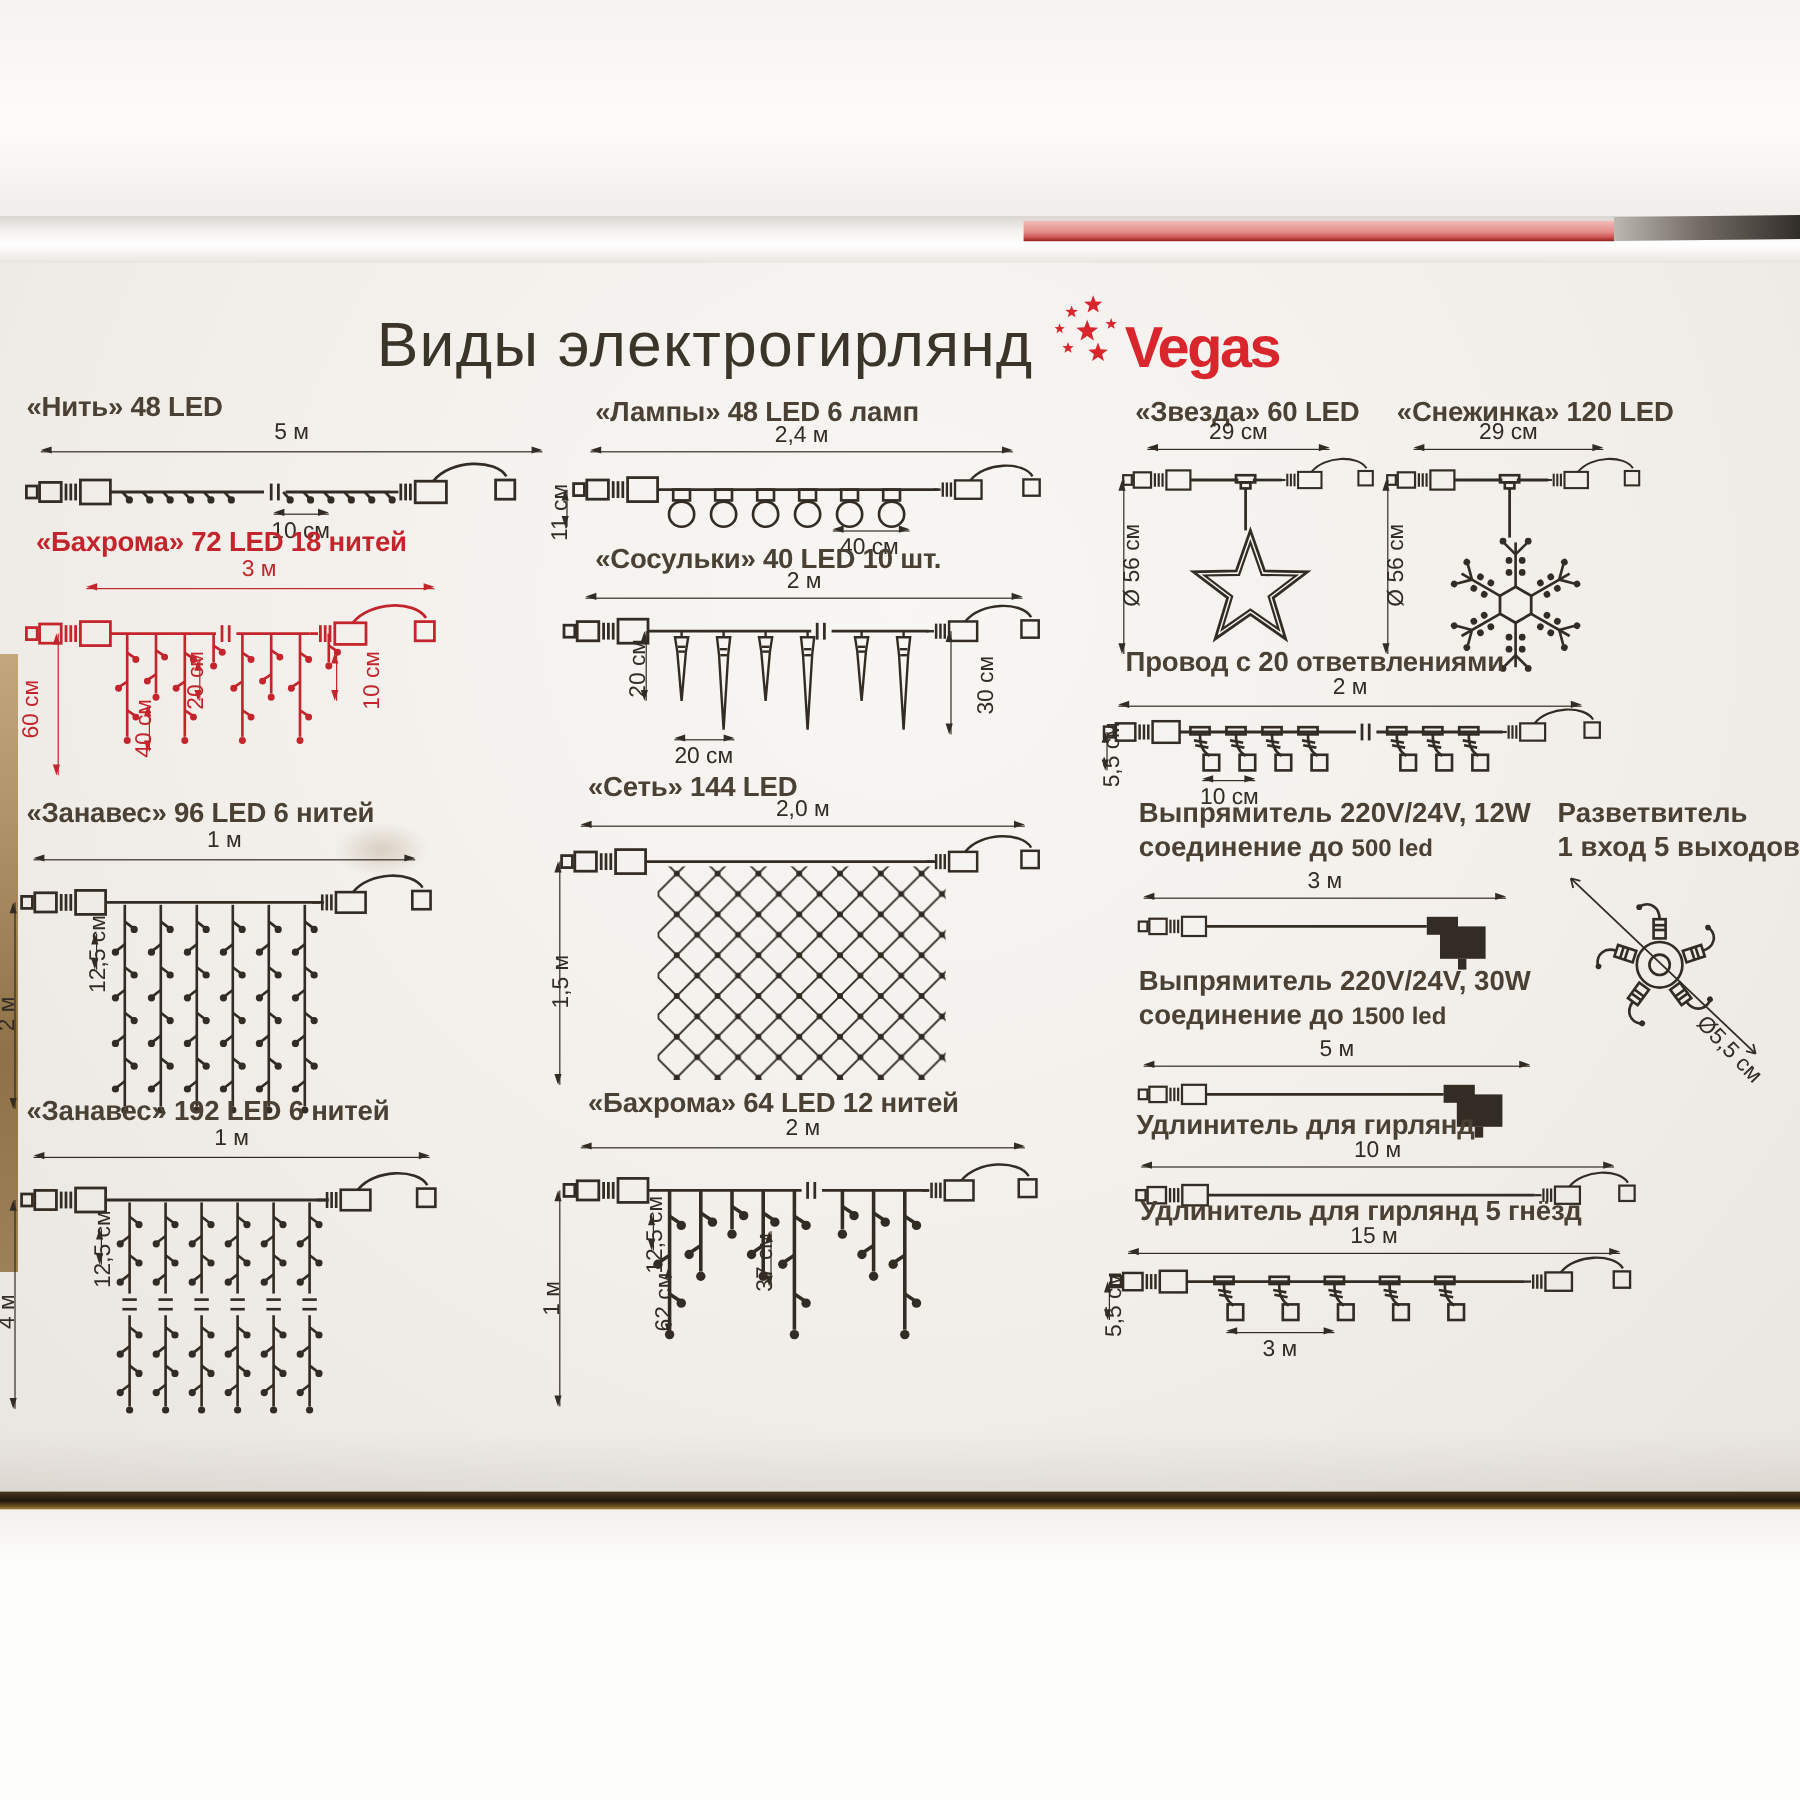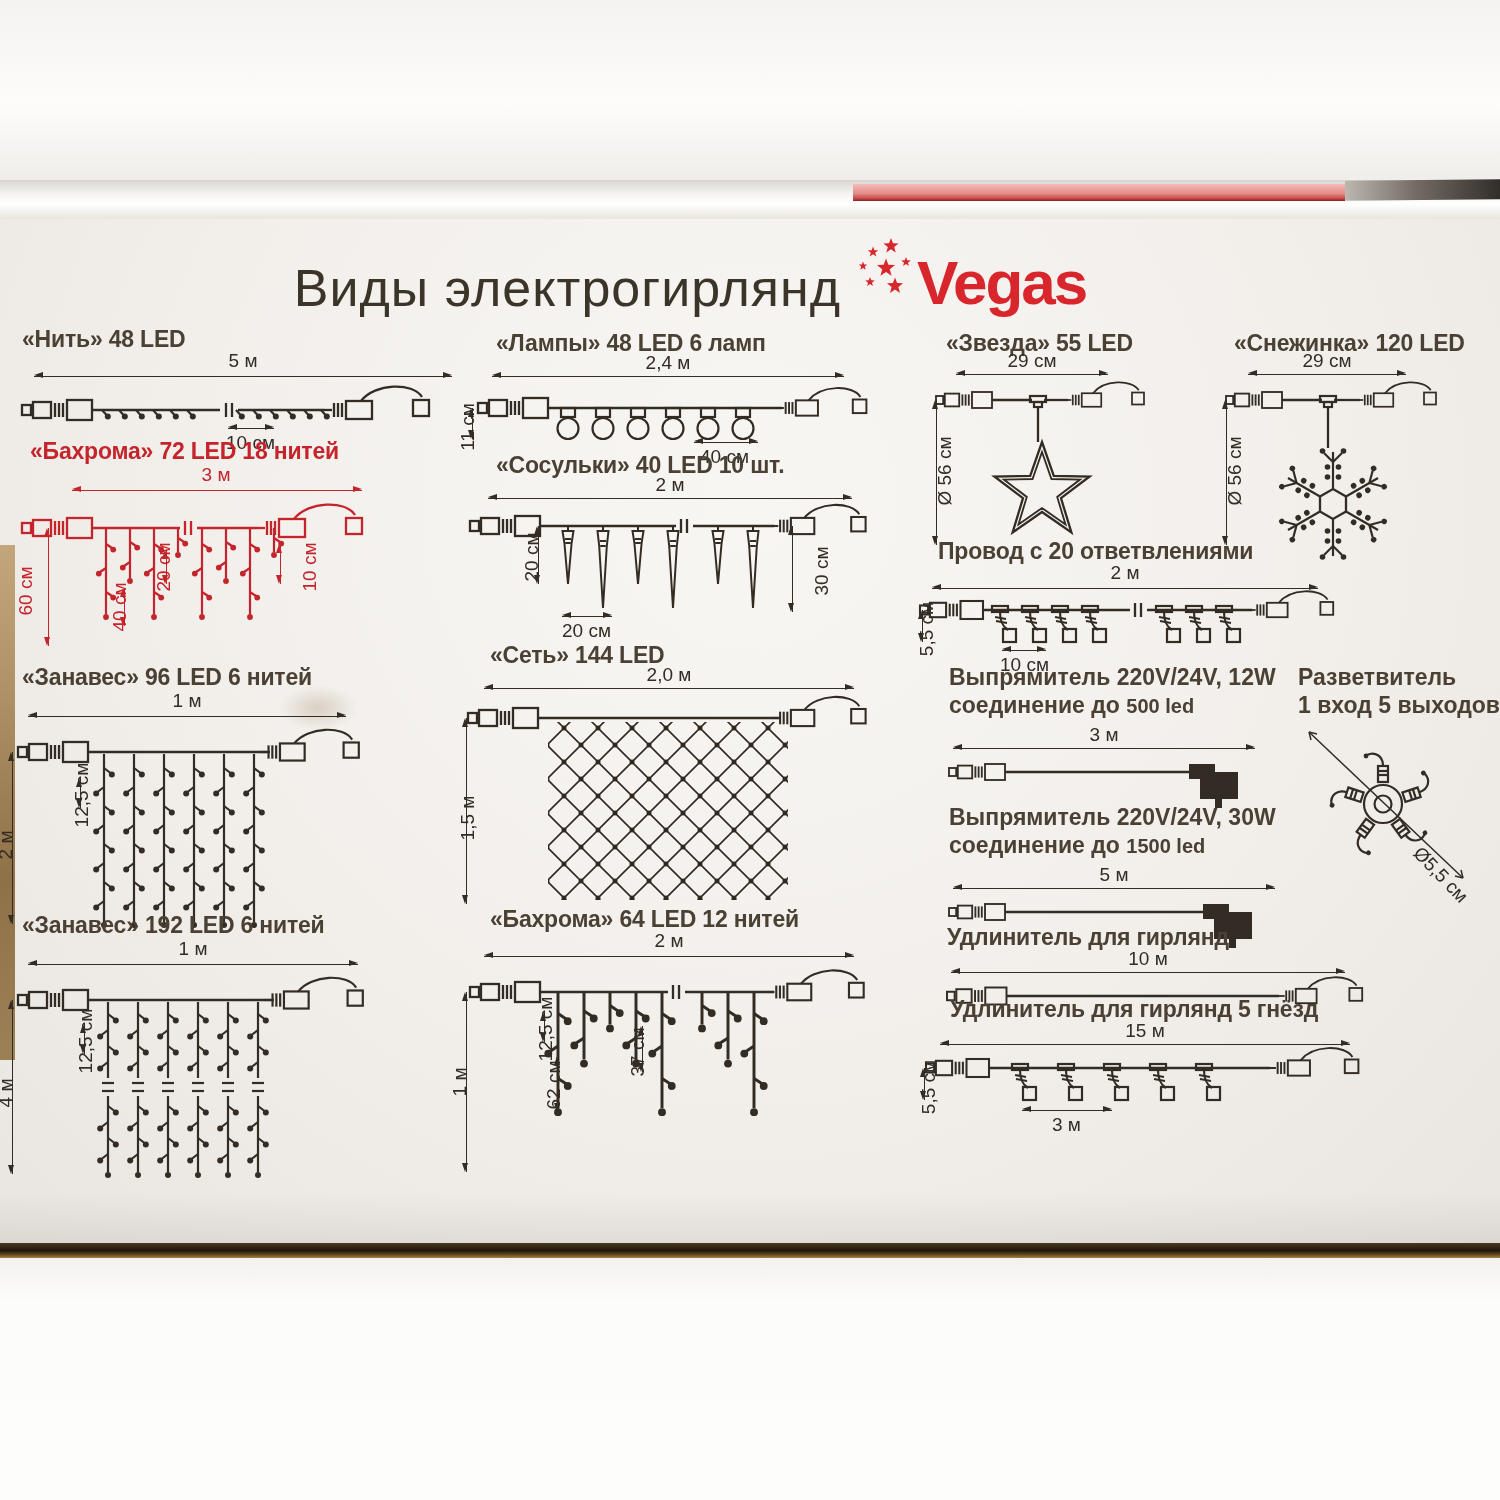--- a/index.html
+++ b/index.html
@@ -25,21 +25,21 @@
           background:linear-gradient(180deg,#f3f1ee 0%,#fcfcfb 18%,#fdfdfc 100%);}
   .cardboard{position:absolute;left:0;top:545px;width:15px;height:515px;filter:blur(0.6px);
           background:linear-gradient(180deg,#c4a67c 0%,#b2946a 25%,#8f7148 65%,#9d8156 100%);}
   .stain{position:absolute;left:278px;top:685px;width:80px;height:46px;border-radius:50%;
           background:radial-gradient(ellipse,rgba(140,110,70,0.25) 0%,rgba(140,110,70,0) 70%);}
   
   .title-row{position:absolute;left:140px;top:252px;width:1100px;height:66px;
           display:flex;align-items:flex-end;justify-content:center;gap:16px;}
   .title-text{font-size:52px;color:#3b3429;letter-spacing:1px;white-space:nowrap;}
   .brand{display:flex;align-items:center;gap:4px;}
-  .brand-name{font-size:62px;font-weight:bold;color:#d8262c;letter-spacing:-2px;margin-top:36px;}
+  .brand-name{font-size:48px;font-weight:bold;color:#d8262c;letter-spacing:-2px;margin-top:36px;}
   
   .sec{position:absolute;color:#332c24;}
   .sec.red{color:#c4242b;}
   .slab{position:absolute;font-size:23px;font-weight:bold;color:#4a4134;white-space:nowrap;letter-spacing:-0.2px;}
   .sec.red .slab{color:#c4242b;}
   .dlab{position:absolute;font-size:19px;white-space:nowrap;color:inherit;}
   .vlab{position:absolute;font-size:19px;white-space:nowrap;transform:rotate(-90deg);transform-origin:center;color:inherit;}
   .ctr{text-align:center;}
   .big{font-size:20px;}
   .l2{position:absolute;font-size:23px;font-weight:bold;color:#4a4134;white-space:nowrap;}
@@ -486,21 +486,21 @@
     <span class="vlab" style="left:-16px;top:165px">1 м</span>
     <div class="dimv" style="left:82px;top:106px;height:30px"></div>
     <span class="vlab" style="left:52px;top:112px">12,5 см</span>
     <div class="dimv" style="left:180px;top:120px;height:46px"></div>
     <span class="vlab" style="left:152px;top:135px">37 см</span>
     <div class="dimv" style="left:96px;top:150px;height:56px"></div>
     <span class="vlab" style="left:68px;top:168px">62 см</span>
   </div>
 
   <div class="sec" style="left:930px;top:330px;width:230px;height:245px">
-    <div class="slab" style="left:16px;top:0">«Звезда» 55 LED</div>
+    <div class="slab" style="left:16px;top:0">«Звезда» 60 LED</div>
     <span class="dlab ctr" style="left:26px;width:152px;top:20px">29 см</span>
     <div class="dim" style="left:26px;width:152px;top:44px"></div>
     <svg class="dg" style="left:0;top:50px" width="230" height="190" viewBox="0 0 230 190">
       <g stroke="currentColor" stroke-width="2.3" fill="none">
         <g transform="translate(6,20) scale(0.8)">
             <use href="#plugL"></use>
           </g>
         <line x1="62" y1="20" x2="102" y2="20"></line>
         <use href="#tee" x="108" y="20"></use>
         <line x1="114" y1="20" x2="138" y2="20"></line>
@@ -511,21 +511,21 @@
         <g>
           <polygon points="112,62 123.8,95.8 159.6,96.5 131,118.2 141.4,152.5 112,132 82.6,152.5 93,118.2 64.4,96.5 100.2,95.8"></polygon>
           <polygon transform="translate(112,112) scale(0.8) translate(-112,-112)" points="112,62 123.8,95.8 159.6,96.5 131,118.2 141.4,152.5 112,132 82.6,152.5 93,118.2 64.4,96.5 100.2,95.8"></polygon>
         </g>
       </g>
     </svg>
     <div class="dimv" style="left:6px;top:70px;height:145px"></div>
     <span class="vlab" style="left:-20px;top:130px">Ø 56 см</span>
   </div>
 
-  <div class="sec" style="left:1218px;top:330px;width:235px;height:245px">
+  <div class="sec" style="left:1148px;top:330px;width:235px;height:245px">
     <div class="slab" style="left:16px;top:0">«Снежинка» 120 LED</div>
     <span class="dlab ctr" style="left:30px;width:158px;top:20px">29 см</span>
     <div class="dim" style="left:30px;width:158px;top:44px"></div>
     <svg class="dg" style="left:0;top:50px" width="235" height="190" viewBox="0 0 235 190">
       <g stroke="currentColor" stroke-width="2.3" fill="none">
         <g transform="translate(8,20) scale(0.8)">
             <use href="#plugL"></use>
           </g>
         <line x1="64" y1="20" x2="104" y2="20"></line>
         <use href="#tee" x="110" y="20"></use>

